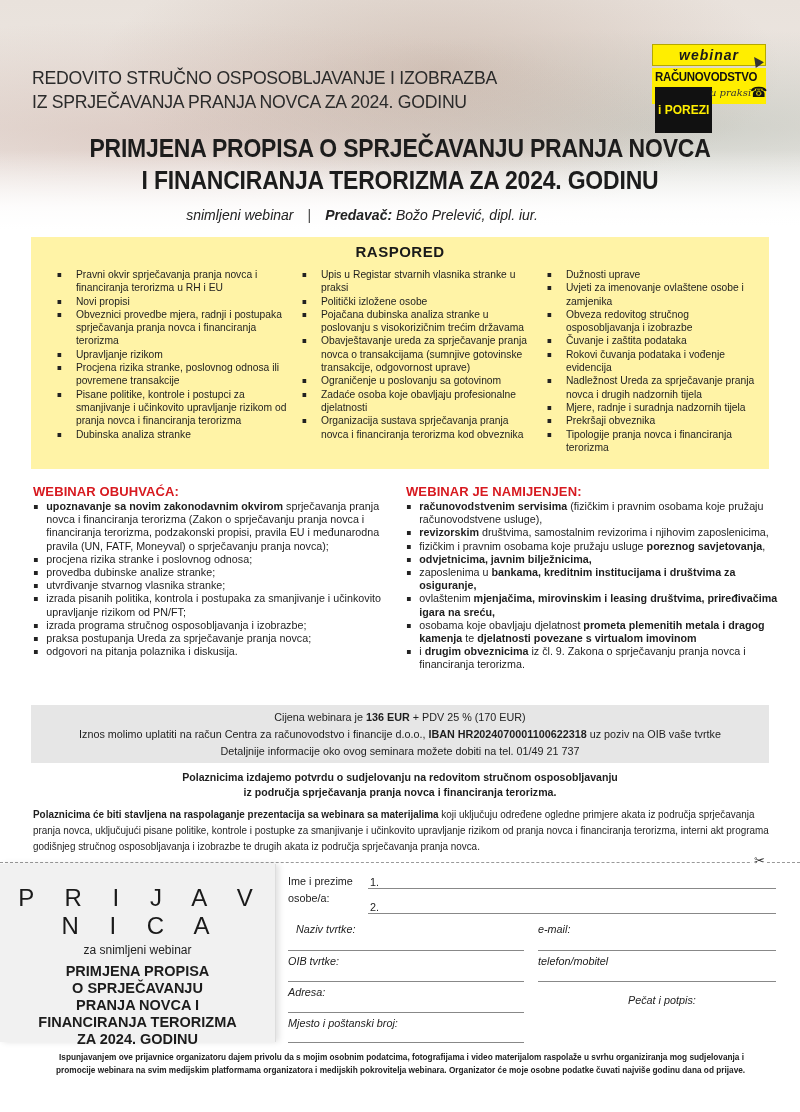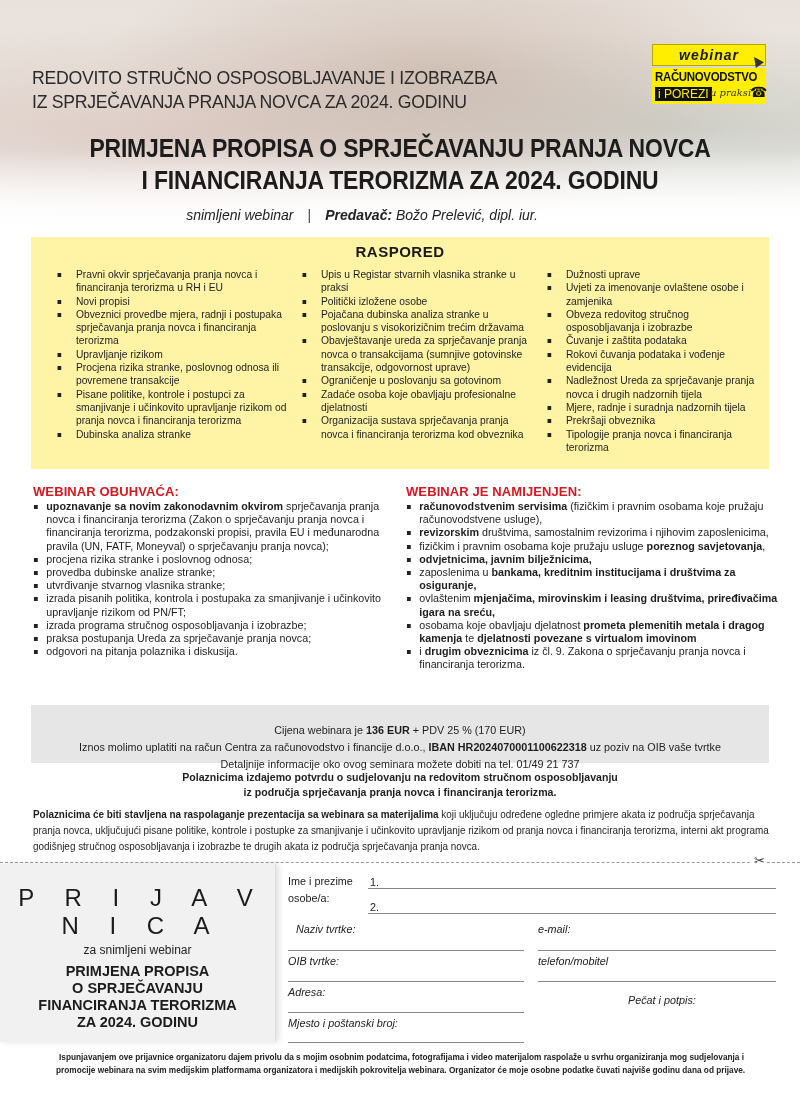--- a/index.html
+++ b/index.html
@@ -22,21 +22,21 @@
   .subline { position: absolute; left: 0; width: 724px; top: 207px; text-align: center; font-size: 14px; font-style: italic; color: #222; }
   .subline .sep { display:inline-block; margin: 0 14px; font-style: normal; color:#444; }
   .subline b { font-weight: bold; }
 
   
   .logo { position: absolute; left: 652px; top: 44px; width: 114px; height: 60px; }
   .logo .top { position:absolute; left:0; top:0; width:114px; height:22px; background:#ffee00; border:1px solid #b5a800; display:flex; align-items:center; justify-content:center; font-weight:bold; font-style:italic; font-size:14px; color:#1a1a1a; letter-spacing:1px; }
   .logo .cursor { position:absolute; right:4px; top:12px; width:0; height:0; border-left:5px solid transparent; border-right:5px solid transparent; border-bottom:10px solid #333; transform: rotate(-35deg); }
   .logo .bottom { position:absolute; left:0; top:24px; width:114px; height:36px; background:#ffee00; }
   .logo .rac { position:absolute; left:3px; top:1px; font-weight:bold; font-size:13.5px; color:#111; letter-spacing:-0.4px; transform: scaleX(0.85); transform-origin:left; }
-  .logo .porezi { position:absolute; left:3px; top:19px; background:#111; color:#ffee00; font-weight:normal; font-size:12px; padding:0 3px; line-height:14px; }
+  .logo .porezi { position:absolute; left:3px; top:19px; background:#111; color:#ffee00; font-weight:bold; font-size:12px; padding:16px 3px; line-height:14px; }
   .logo .praksi { position:absolute; left:58px; top:19px; font-style:italic; font-size:10px; color:#333; font-family:"DejaVu Serif", serif; }
   .logo .phone { position:absolute; left:98px; top:16px; font-size:14px; color:#111; }
 
   
   .raspored { position: absolute; left: 31px; top: 237px; width: 738px; height: 232px; background: #fff3a6; }
   .raspored h2 { position: absolute; left: 0; width: 738px; top: 6px; text-align: center; font-size: 15px; font-weight: bold; color: #1a1a1a; letter-spacing: 0.5px; }
   .rcol { position: absolute; top: 31px; list-style: none; font-size: 11.2px; line-height: 13.3px; color: #1e1e1e; transform: scaleX(0.92); transform-origin: left top; }
   .rcol li { position: relative; padding-left: 26px; }
   .rcol li::before { content: ""; position: absolute; left: 6px; top: 5px; width: 4px; height: 4px; background: #222; }
   .rcol.c1 { left: 21px; width: 260px; }
@@ -48,21 +48,21 @@
   .blist { position: absolute; list-style: none; font-size: 11.3px; line-height: 13.2px; color: #1e1e1e; transform: scaleX(0.95); transform-origin: left top; }
   .blist li { position: relative; padding-left: 14px; }
   .blist li::before { content: ""; position: absolute; left: 1px; top: 5px; width: 4px; height: 4px; background: #222; }
   .blist b { font-weight: bold; }
   .left-h { left: 33px; top: 484px; }
   .left-list { left: 33px; top: 500px; width: 370px; }
   .right-h { left: 406px; top: 484px; }
   .right-list { left: 406px; top: 500px; width: 395px; }
 
   
-  .price { position: absolute; left: 31px; top: 705px; width: 738px; height: 58px; background: #e6e6e6; text-align: center; font-size: 11.6px; line-height: 17px; color: #1e1e1e; padding-top: 16px; }
+  .price { position: absolute; left: 31px; top: 705px; width: 738px; height: 58px; background: #e6e6e6; text-align: center; font-size: 11.6px; line-height: 17px; color: #1e1e1e; padding-top: 3px; }
   .price div { transform: scaleX(0.93); transform-origin: center; white-space: nowrap; }
   .price b { font-weight: bold; }
 
   .cert { position: absolute; left: 0; width: 800px; top: 770px; text-align: center; font-size: 11.5px; font-weight: bold; line-height: 15px; color: #1e1e1e; }
   .cert div { transform: scaleX(0.92); }
   .materials { position: absolute; left: 33px; top: 806px; width: 738px; font-size: 11px; line-height: 16px; color: #1e1e1e; transform: scaleX(0.9); transform-origin: left top; width: 820px; }
   .materials b { font-weight: bold; }
 
   
   .cutline { position: absolute; left: 0; top: 862px; width: 800px; border-top: 1px dashed #999; }
@@ -190,20 +190,21 @@
 
 <div class="cutline"></div>
 <div class="scissors">✂</div>
 
 <div class="prij">
   <div class="big">P R I J A V N I C A</div>
   <div class="small">za snimljeni webinar</div>
   <div class="ptitle">
     <div>PRIMJENA PROPISA</div>
     <div>O SPRJEČAVANJU</div>
+    <div>PRANJA NOVCA I</div>
     <div>FINANCIRANJA TERORIZMA</div>
     <div>ZA 2024. GODINU</div>
   </div>
 </div>
 
 <div class="form">
   <div class="flabel n" style="left:0;top:7px;">Ime i prezime</div>
   <div class="flabel n" style="left:0;top:24px;">osobe/a:</div>
   <div class="flabel n" style="left:82px;top:8px;">1.</div>
   <div class="fline" style="left:80px;top:20px;width:408px;"></div>

